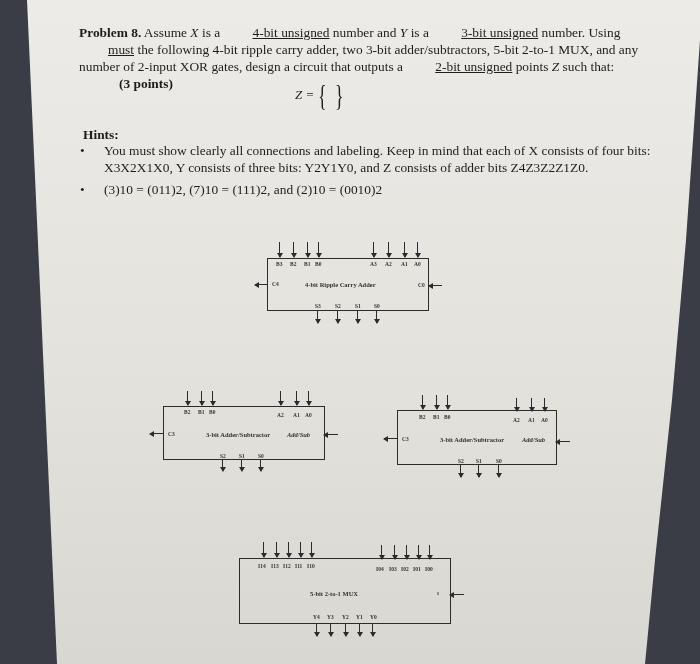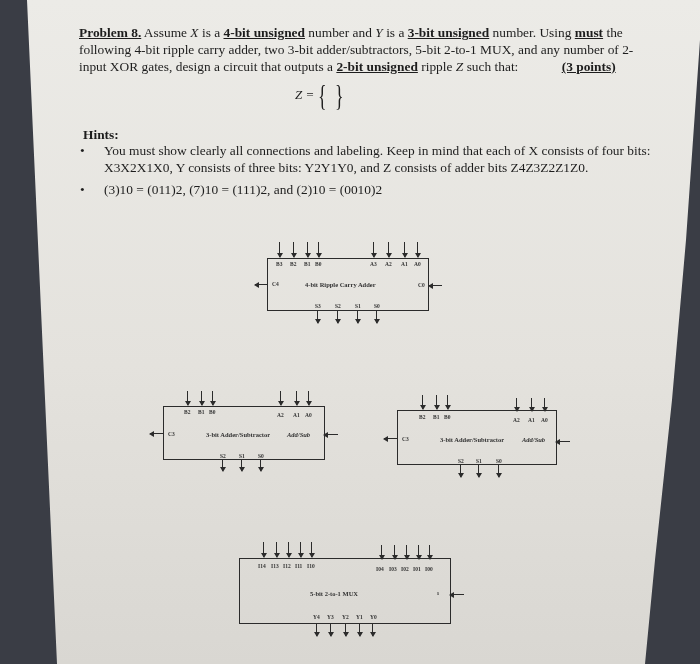--- a/index.html
+++ b/index.html
@@ -1,21 +1,21 @@
 <!DOCTYPE html>
 <html><head>
 <meta charset="utf-8">
 <style>
   html, body { margin:0; padding:0; }
   body { width:700px; height:664px; position:relative; overflow:hidden; background:#3a3d45; font-family:"Liberation Serif", serif; }
   .paper { position:absolute; left:0; top:0; width:700px; height:664px; background:linear-gradient(180deg,#ecebe7 0%,#e4e2dd 55%,#d9d7d2 100%);
     clip-path: polygon(27px 0px, 700px 0px, 700px 40px, 686px 240px, 672px 400px, 655px 560px, 645px 664px, 57px 664px); }
   .text { position:absolute; color:#1d1d1d; font-size:13.4px; line-height:17px; }
-  .bold { font-weight:bold;text-decoration:underline; }
-  .ul { text-decoration:underline; font-weight:bold; }
+  .bold { font-weight:bold; }
+  .ul { text-decoration:underline; font-weight:normal;margin-left:29px; }
   i { font-style:italic; }
   .p1 { left:79px; top:24px; width:580px; }
   .eq { position:absolute; left:295px; top:80px; font-size:13px; font-style:italic; color:#1d1d1d; display:flex; align-items:center; font-family:"Liberation Serif", serif; }
   .eq .brace { font-size:30px; font-style:normal; line-height:30px; margin:0 1px; transform:scaleX(0.6); }
   .eq .cases div { line-height:13px; }
   .hints { left:83px; top:126px; font-weight:bold; }
   .bullet { position:absolute; font-size:13.4px; line-height:17px; color:#1d1d1d; }
   .bullet .dot { position:absolute; left:-24px; top:0; }
   .b1 { left:104px; top:142px; width:555px; }
   .b2 { left:104px; top:181px; width:555px; }
@@ -41,21 +41,21 @@
   <span>is a</span>
   <span class="ul">4-bit unsigned</span>
   <span>number and</span>
   <i>Y</i>
   <span>is a</span>
   <span class="ul">3-bit unsigned</span>
   <span>number.  Using</span>
   <span class="ul">must</span>
   <span>the following 4-bit ripple carry adder, two 3-bit adder/subtractors, 5-bit 2-to-1 MUX, and any number of 2-input XOR gates, design a circuit that outputs a</span>
   <span class="ul">2-bit unsigned</span>
-  <span>ripple</span>
+  <span>points</span>
   <i>Z</i>
   <span>such that:</span>
   <span class="bold" style="margin-left:40px">(3 points)</span>
 </div>
 
 <div class="eq">
   <span>Z =</span>
   <span class="brace">{</span>
   <span class="brace">}</span>
 </div>

